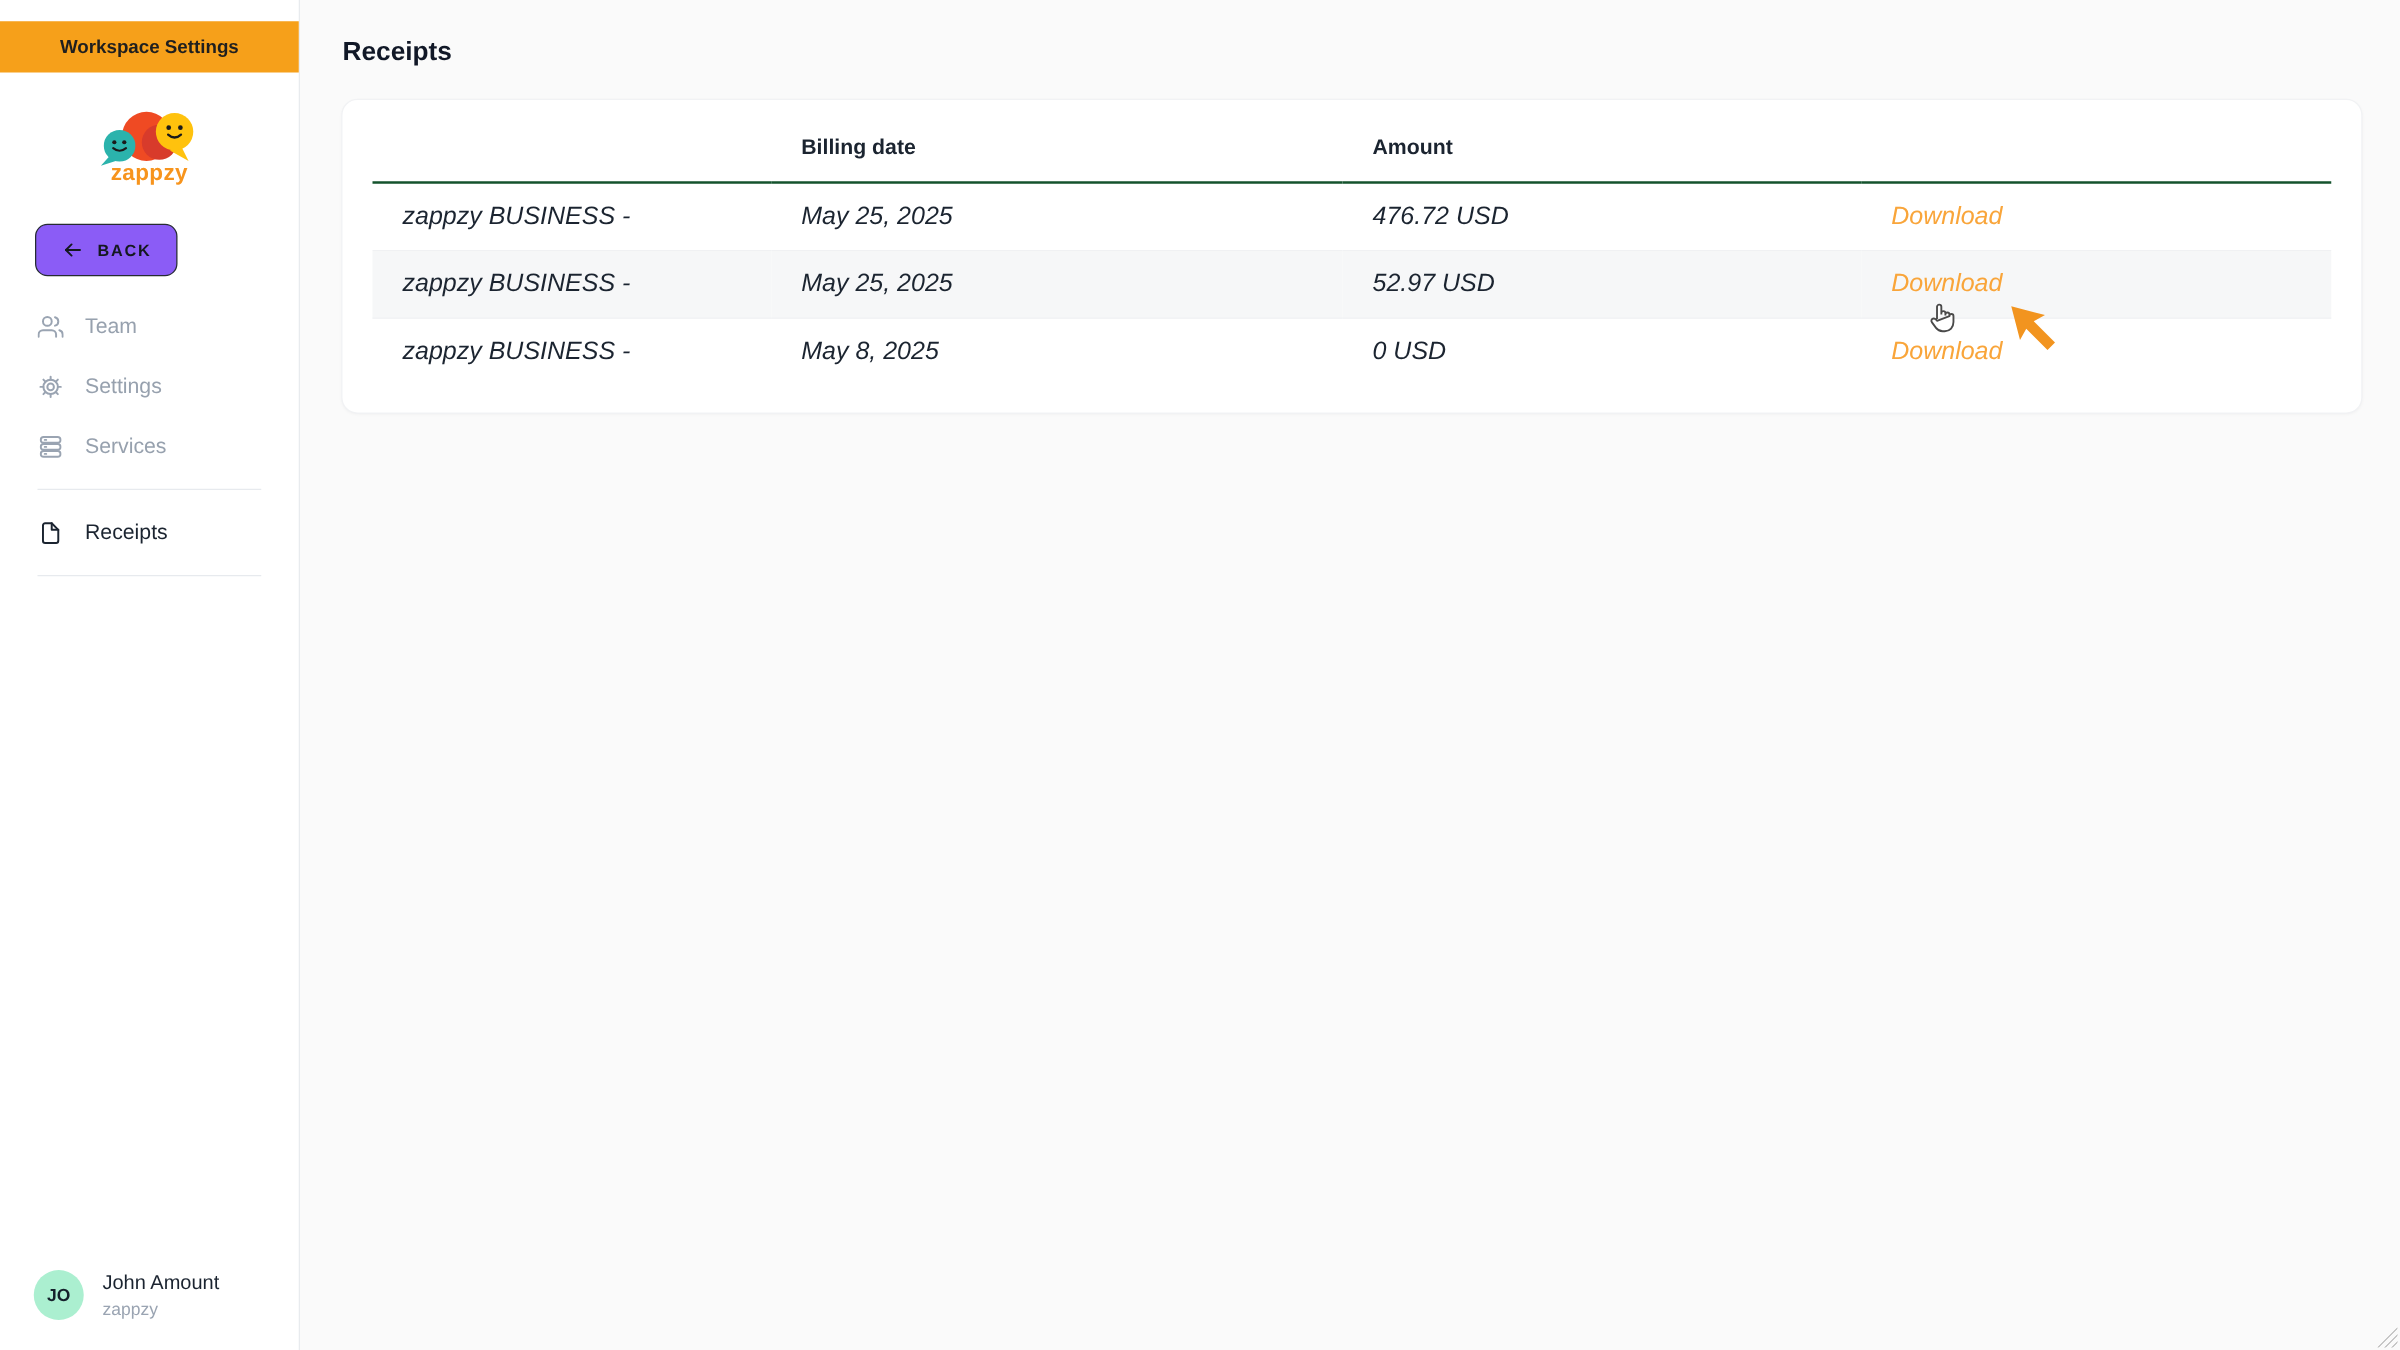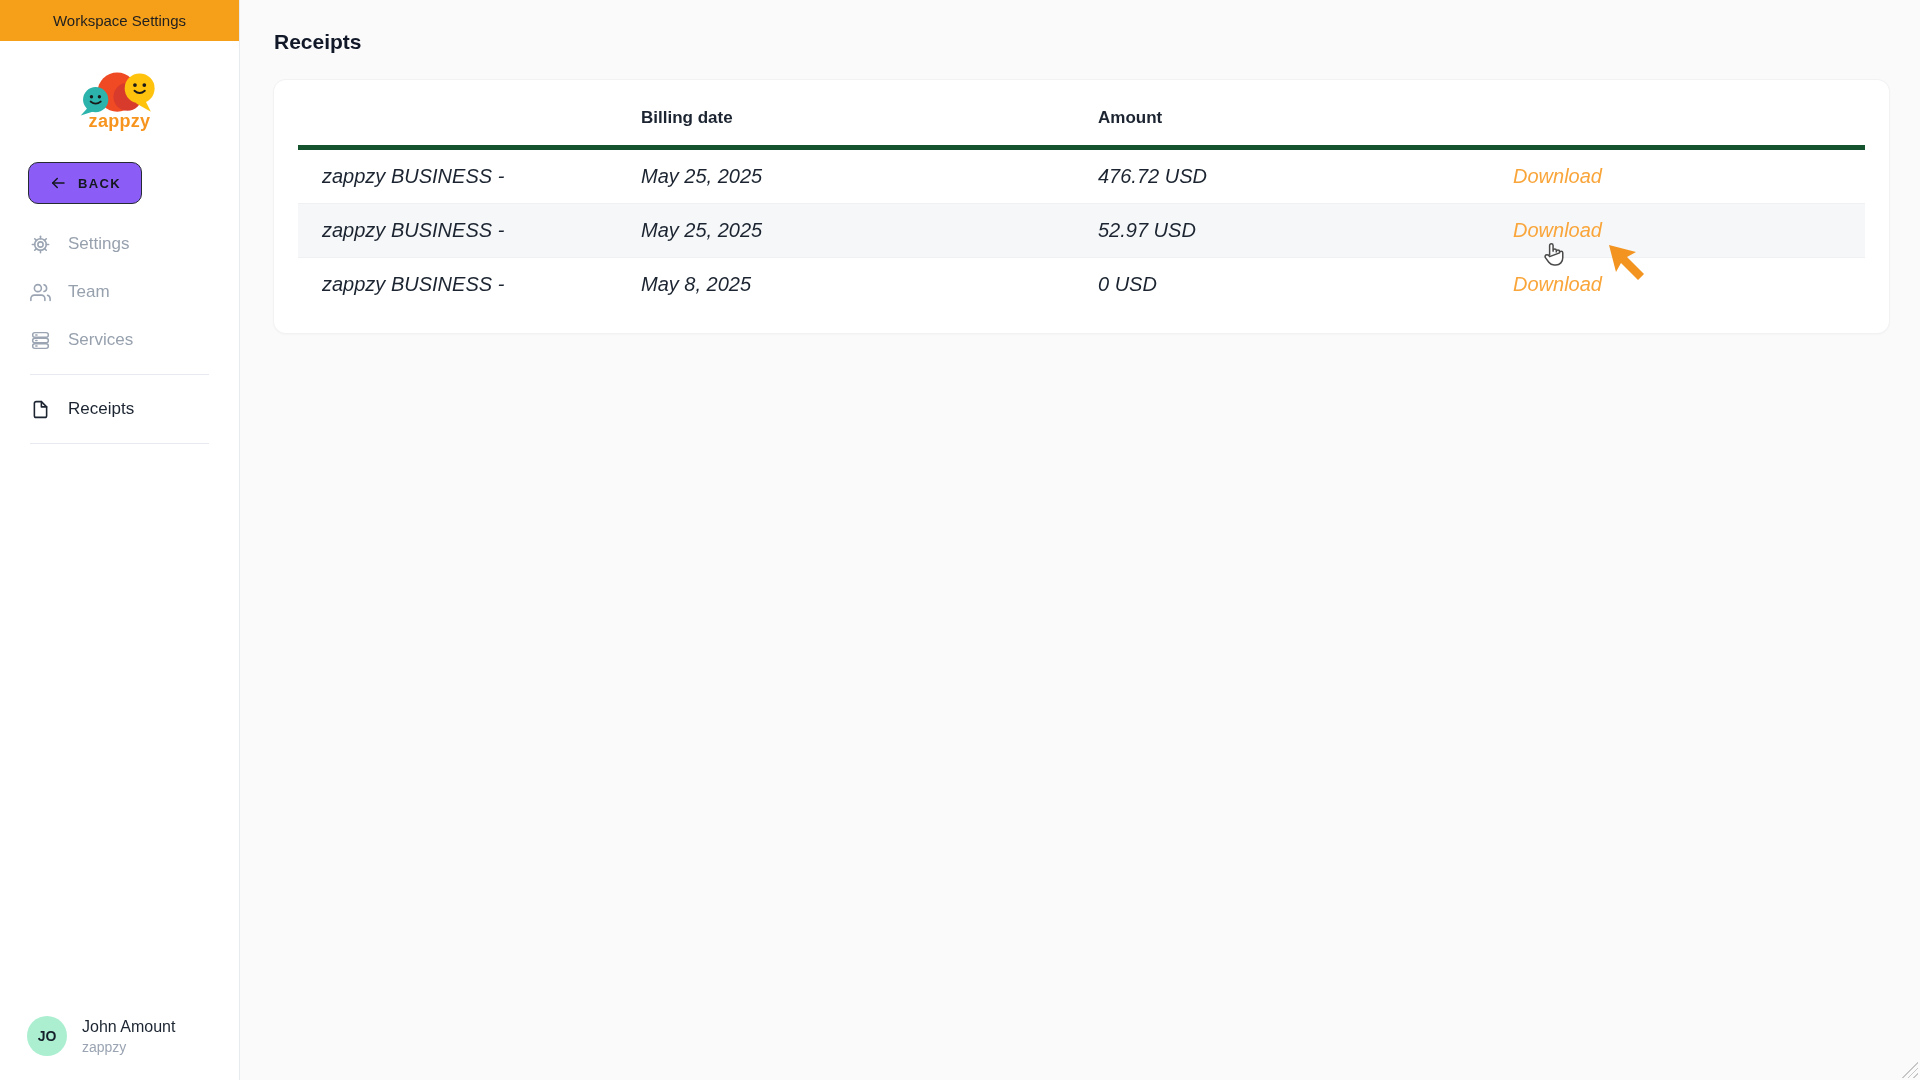--- a/index.html
+++ b/index.html
@@ -13,22 +13,22 @@
   }
 
   
   .sidebar {
     width: 240px; flex-shrink: 0; background: #ffffff;
     border-right: 1px solid #e8ebee;
     display: flex; flex-direction: column; position: relative;
   }
   .banner {
     height: 41px; background: #f6a01a; color: #1f1f1f;
-    font-size: 15px; font-weight: 400;
-    display: flex; align-items: center; justify-content: center;
+    font-size: 15px; font-weight: 700;
+    display: flex; align-items: center; justify-content: center; margin-top: 17px;
   }
   .logo-wrap { margin-top: 24px; text-align: center; }
   .logo-wrap svg { display: block; margin: 0 auto; }
   .wordmark {
     font-size: 18px; font-weight: 800; color: #f7941d;
     letter-spacing: .3px; margin-top: -12px; position: relative;
   }
   .back-btn {
     margin: 30px 0 0 28px; align-self: flex-start;
     display: inline-flex; align-items: center; gap: 11px;
@@ -64,21 +64,21 @@
   .main { flex: 1; background: #fafafa; padding-left: 34px; position: relative; }
   .page-title { margin-top: 30px; font-size: 21px; font-weight: 700; color: #111827; }
   .card {
     margin-top: 26px; width: 1615px; min-height: 241px;
     background: #ffffff; border-radius: 12px; padding-bottom: 22px;
     box-shadow: 0 0 0 1px #f1f2f4, 0 1px 3px rgba(16,24,40,.05);
   }
   table { margin: 0 24px; width: 1567px; border-collapse: collapse; table-layout: fixed; }
   thead th {
     text-align: left; font-size: 17px; font-weight: 700; color: #1b2430;
-    padding: 28px 0 17px 24px; border-bottom: 5px solid #14532d;
+    padding: 28px 0 17px 24px; border-bottom: 2px solid #14532d;
   }
   tbody td {
     font-size: 20px; color: #1b2430;
     padding: 15px 0 15px 24px; border-top: 1px solid #f0f1f3; font-style: italic;
   }
   tbody tr:first-child td { border-top: none; }
   tbody tr.highlighted { background: #f6f7f8; }
   .download-link { color: #f9a53a; cursor: pointer; text-decoration: none; }
 
   
@@ -123,43 +123,43 @@
 
   <button class="back-btn">
     <svg viewBox="0 0 24 24" fill="none" stroke-width="2" stroke-linecap="round" stroke-linejoin="round">
       <line x1="20" y1="12" x2="5" y2="12"></line>
         <polyline points="11 18 5 12 11 6"></polyline>
     </svg>
     <span>BACK</span>
   </button>
 
   <nav class="nav">
+    <div class="nav-item">
+      <svg viewBox="0 0 24 24" fill="none" stroke-width="1.8" stroke-linecap="round" stroke-linejoin="round">
+        <path d="M17 21v-2a4 4 0 0 0-4-4H5a4 4 0 0 0-4 4v2"></path>
+        <circle cx="9" cy="7" r="4"></circle>
+        <path d="M23 21v-2a4 4 0 0 0-3-3.87"></path>
+        <path d="M16 3.13a4 4 0 0 1 0 7.75"></path>
+      </svg>
+      <span>Team</span>
+    </div>
     <div class="nav-item">
       <svg viewBox="0 0 24 24" fill="none" stroke-width="1.8" stroke-linecap="round">
         <circle cx="12" cy="12" r="3"></circle>
           <circle cx="12" cy="12" r="6.6"></circle>
         <line x1="18.6" y1="12" x2="21.3" y2="12"></line>
           <line x1="5.4" y1="12" x2="2.7" y2="12"></line>
         <line x1="12" y1="18.6" x2="12" y2="21.3"></line>
           <line x1="12" y1="5.4" x2="12" y2="2.7"></line>
         <line x1="16.7" y1="16.7" x2="18.6" y2="18.6"></line>
           <line x1="7.3" y1="7.3" x2="5.4" y2="5.4"></line>
         <line x1="16.7" y1="7.3" x2="18.6" y2="5.4"></line>
           <line x1="7.3" y1="16.7" x2="5.4" y2="18.6"></line>
       </svg>
       <span>Settings</span>
-    </div>
-    <div class="nav-item">
-      <svg viewBox="0 0 24 24" fill="none" stroke-width="1.8" stroke-linecap="round" stroke-linejoin="round">
-        <path d="M17 21v-2a4 4 0 0 0-4-4H5a4 4 0 0 0-4 4v2"></path>
-        <circle cx="9" cy="7" r="4"></circle>
-        <path d="M23 21v-2a4 4 0 0 0-3-3.87"></path>
-        <path d="M16 3.13a4 4 0 0 1 0 7.75"></path>
-      </svg>
-      <span>Team</span>
     </div>
     <div class="nav-item">
       <svg viewBox="0 0 24 24" fill="none" stroke-width="1.7" stroke-linecap="round">
         <rect x="3" y="3" width="18" height="5.2" rx="2.6"></rect>
         <rect x="3" y="9.4" width="18" height="5.2" rx="2.6"></rect>
         <rect x="3" y="15.8" width="18" height="5.2" rx="2.6"></rect>
         <line x1="6.6" y1="5.6" x2="8" y2="5.6"></line>
           <line x1="6.6" y1="12" x2="8" y2="12"></line>
           <line x1="6.6" y1="18.4" x2="8" y2="18.4"></line>
       </svg>

